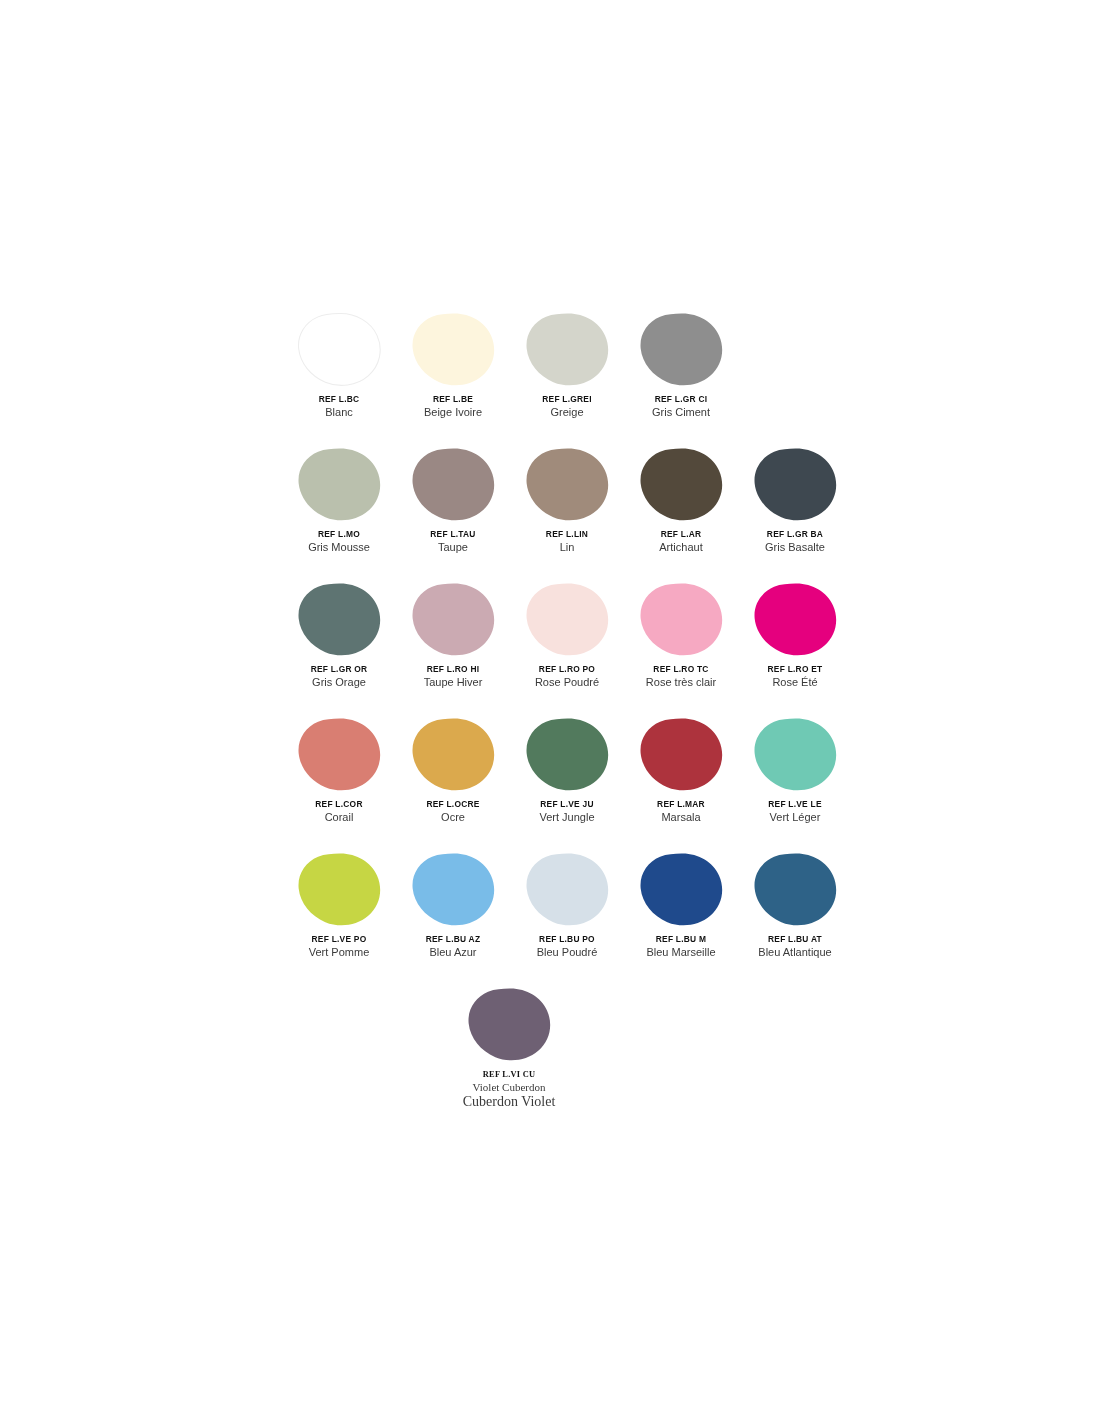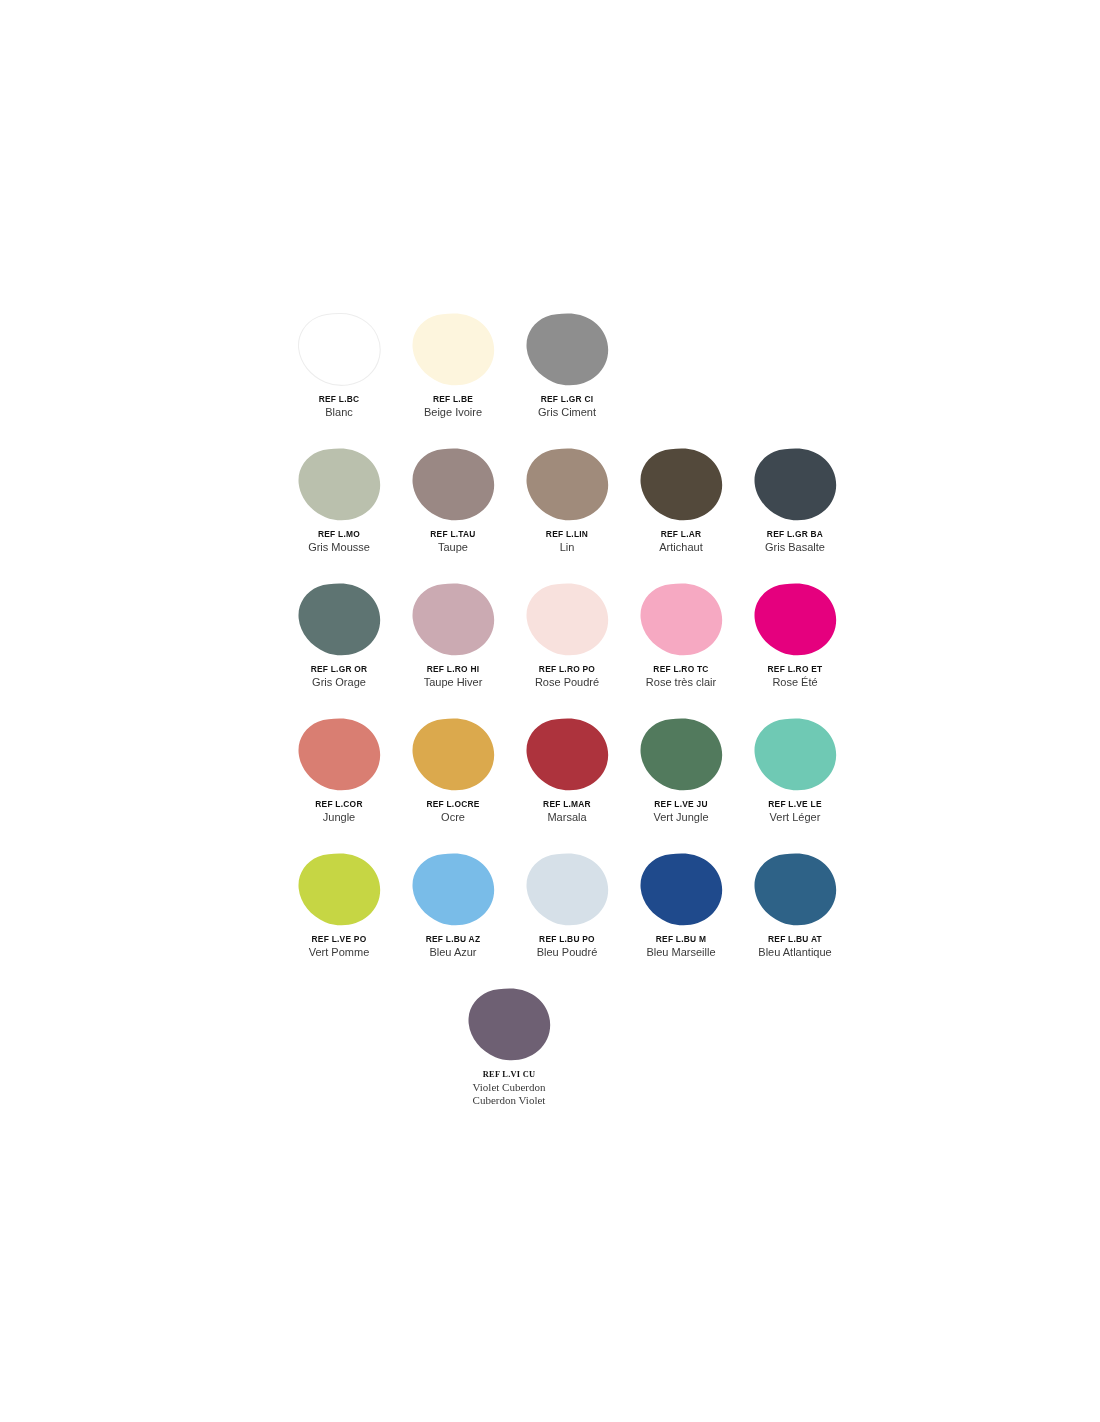--- a/index.html
+++ b/index.html
@@ -80,21 +80,21 @@
 
   .swatch-name {
     font-size: 11px;
     font-weight: normal;
     color: #3a3a3a;
     margin-top: 1.5px;
     white-space: nowrap;
   }
 
   .swatch-name-alt {
-    font-size: 11px;
+    font-size: 14px;
     font-weight: normal;
     color: #3a3a3a;
     margin-top: 1px;
     white-space: nowrap;
   }
 
   
   .swatch-row.last-row {
     padding-left: 170px;
     font-family: Liberation Serif, serif;
@@ -124,20 +124,31 @@
             </svg>
           </div>
           <div class="swatch-labels">
             <div class="swatch-ref">REF L.BE</div>
             <div class="swatch-name">Beige Ivoire</div>
           </div>
         </div>
         <div class="swatch-cell">
           <div class="swatch-blob-wrap">
             <svg class="swatch-blob" viewBox="0 0 86 78">
+              <path d="M 43.5 1.6 C 60.5 1.2 76.0 10.5 82.0 24.0 C 88.6 38.6 85.0 55.0 73.0 65.5 C 61.0 76.0 43.0 77.8 29.0 72.0 C 14.0 65.8 3.2 52.5 1.6 37.5 C 0.1 23.0 8.5 10.5 21.5 5.0 C 28.5 2.0 36.0 1.8 43.5 1.6 Z" fill="#D4D5CB" stroke="none" stroke-width="0"></path>
+            </svg>
+          </div>
+          <div class="swatch-labels">
+            <div class="swatch-ref">REF L.GREI</div>
+            <div class="swatch-name">Greige</div>
+          </div>
+        </div>
+        <div class="swatch-cell">
+          <div class="swatch-blob-wrap">
+            <svg class="swatch-blob" viewBox="0 0 86 78">
               <path d="M 43.5 1.6 C 60.5 1.2 76.0 10.5 82.0 24.0 C 88.6 38.6 85.0 55.0 73.0 65.5 C 61.0 76.0 43.0 77.8 29.0 72.0 C 14.0 65.8 3.2 52.5 1.6 37.5 C 0.1 23.0 8.5 10.5 21.5 5.0 C 28.5 2.0 36.0 1.8 43.5 1.6 Z" fill="#8E8E8E" stroke="none" stroke-width="0"></path>
             </svg>
           </div>
           <div class="swatch-labels">
             <div class="swatch-ref">REF L.GR CI</div>
             <div class="swatch-name">Gris Ciment</div>
           </div>
         </div>
       </div>
       <div class="swatch-row">
@@ -256,54 +267,54 @@
       </div>
       <div class="swatch-row">
         <div class="swatch-cell">
           <div class="swatch-blob-wrap">
             <svg class="swatch-blob" viewBox="0 0 86 78">
               <path d="M 43.5 1.6 C 60.5 1.2 76.0 10.5 82.0 24.0 C 88.6 38.6 85.0 55.0 73.0 65.5 C 61.0 76.0 43.0 77.8 29.0 72.0 C 14.0 65.8 3.2 52.5 1.6 37.5 C 0.1 23.0 8.5 10.5 21.5 5.0 C 28.5 2.0 36.0 1.8 43.5 1.6 Z" fill="#D97E72" stroke="none" stroke-width="0"></path>
             </svg>
           </div>
           <div class="swatch-labels">
             <div class="swatch-ref">REF L.COR</div>
-            <div class="swatch-name">Jungle</div>
+            <div class="swatch-name">Corail</div>
           </div>
         </div>
         <div class="swatch-cell">
           <div class="swatch-blob-wrap">
             <svg class="swatch-blob" viewBox="0 0 86 78">
               <path d="M 43.5 1.6 C 60.5 1.2 76.0 10.5 82.0 24.0 C 88.6 38.6 85.0 55.0 73.0 65.5 C 61.0 76.0 43.0 77.8 29.0 72.0 C 14.0 65.8 3.2 52.5 1.6 37.5 C 0.1 23.0 8.5 10.5 21.5 5.0 C 28.5 2.0 36.0 1.8 43.5 1.6 Z" fill="#DBA94D" stroke="none" stroke-width="0"></path>
             </svg>
           </div>
           <div class="swatch-labels">
             <div class="swatch-ref">REF L.OCRE</div>
             <div class="swatch-name">Ocre</div>
           </div>
         </div>
         <div class="swatch-cell">
           <div class="swatch-blob-wrap">
             <svg class="swatch-blob" viewBox="0 0 86 78">
+              <path d="M 43.5 1.6 C 60.5 1.2 76.0 10.5 82.0 24.0 C 88.6 38.6 85.0 55.0 73.0 65.5 C 61.0 76.0 43.0 77.8 29.0 72.0 C 14.0 65.8 3.2 52.5 1.6 37.5 C 0.1 23.0 8.5 10.5 21.5 5.0 C 28.5 2.0 36.0 1.8 43.5 1.6 Z" fill="#527A5D" stroke="none" stroke-width="0"></path>
+            </svg>
+          </div>
+          <div class="swatch-labels">
+            <div class="swatch-ref">REF L.VE JU</div>
+            <div class="swatch-name">Vert Jungle</div>
+          </div>
+        </div>
+        <div class="swatch-cell">
+          <div class="swatch-blob-wrap">
+            <svg class="swatch-blob" viewBox="0 0 86 78">
               <path d="M 43.5 1.6 C 60.5 1.2 76.0 10.5 82.0 24.0 C 88.6 38.6 85.0 55.0 73.0 65.5 C 61.0 76.0 43.0 77.8 29.0 72.0 C 14.0 65.8 3.2 52.5 1.6 37.5 C 0.1 23.0 8.5 10.5 21.5 5.0 C 28.5 2.0 36.0 1.8 43.5 1.6 Z" fill="#AD333D" stroke="none" stroke-width="0"></path>
             </svg>
           </div>
           <div class="swatch-labels">
             <div class="swatch-ref">REF L.MAR</div>
             <div class="swatch-name">Marsala</div>
-          </div>
-        </div>
-        <div class="swatch-cell">
-          <div class="swatch-blob-wrap">
-            <svg class="swatch-blob" viewBox="0 0 86 78">
-              <path d="M 43.5 1.6 C 60.5 1.2 76.0 10.5 82.0 24.0 C 88.6 38.6 85.0 55.0 73.0 65.5 C 61.0 76.0 43.0 77.8 29.0 72.0 C 14.0 65.8 3.2 52.5 1.6 37.5 C 0.1 23.0 8.5 10.5 21.5 5.0 C 28.5 2.0 36.0 1.8 43.5 1.6 Z" fill="#527A5D" stroke="none" stroke-width="0"></path>
-            </svg>
-          </div>
-          <div class="swatch-labels">
-            <div class="swatch-ref">REF L.VE JU</div>
-            <div class="swatch-name">Vert Jungle</div>
           </div>
         </div>
         <div class="swatch-cell">
           <div class="swatch-blob-wrap">
             <svg class="swatch-blob" viewBox="0 0 86 78">
               <path d="M 43.5 1.6 C 60.5 1.2 76.0 10.5 82.0 24.0 C 88.6 38.6 85.0 55.0 73.0 65.5 C 61.0 76.0 43.0 77.8 29.0 72.0 C 14.0 65.8 3.2 52.5 1.6 37.5 C 0.1 23.0 8.5 10.5 21.5 5.0 C 28.5 2.0 36.0 1.8 43.5 1.6 Z" fill="#6FC9B4" stroke="none" stroke-width="0"></path>
             </svg>
           </div>
           <div class="swatch-labels">
             <div class="swatch-ref">REF L.VE LE</div>

